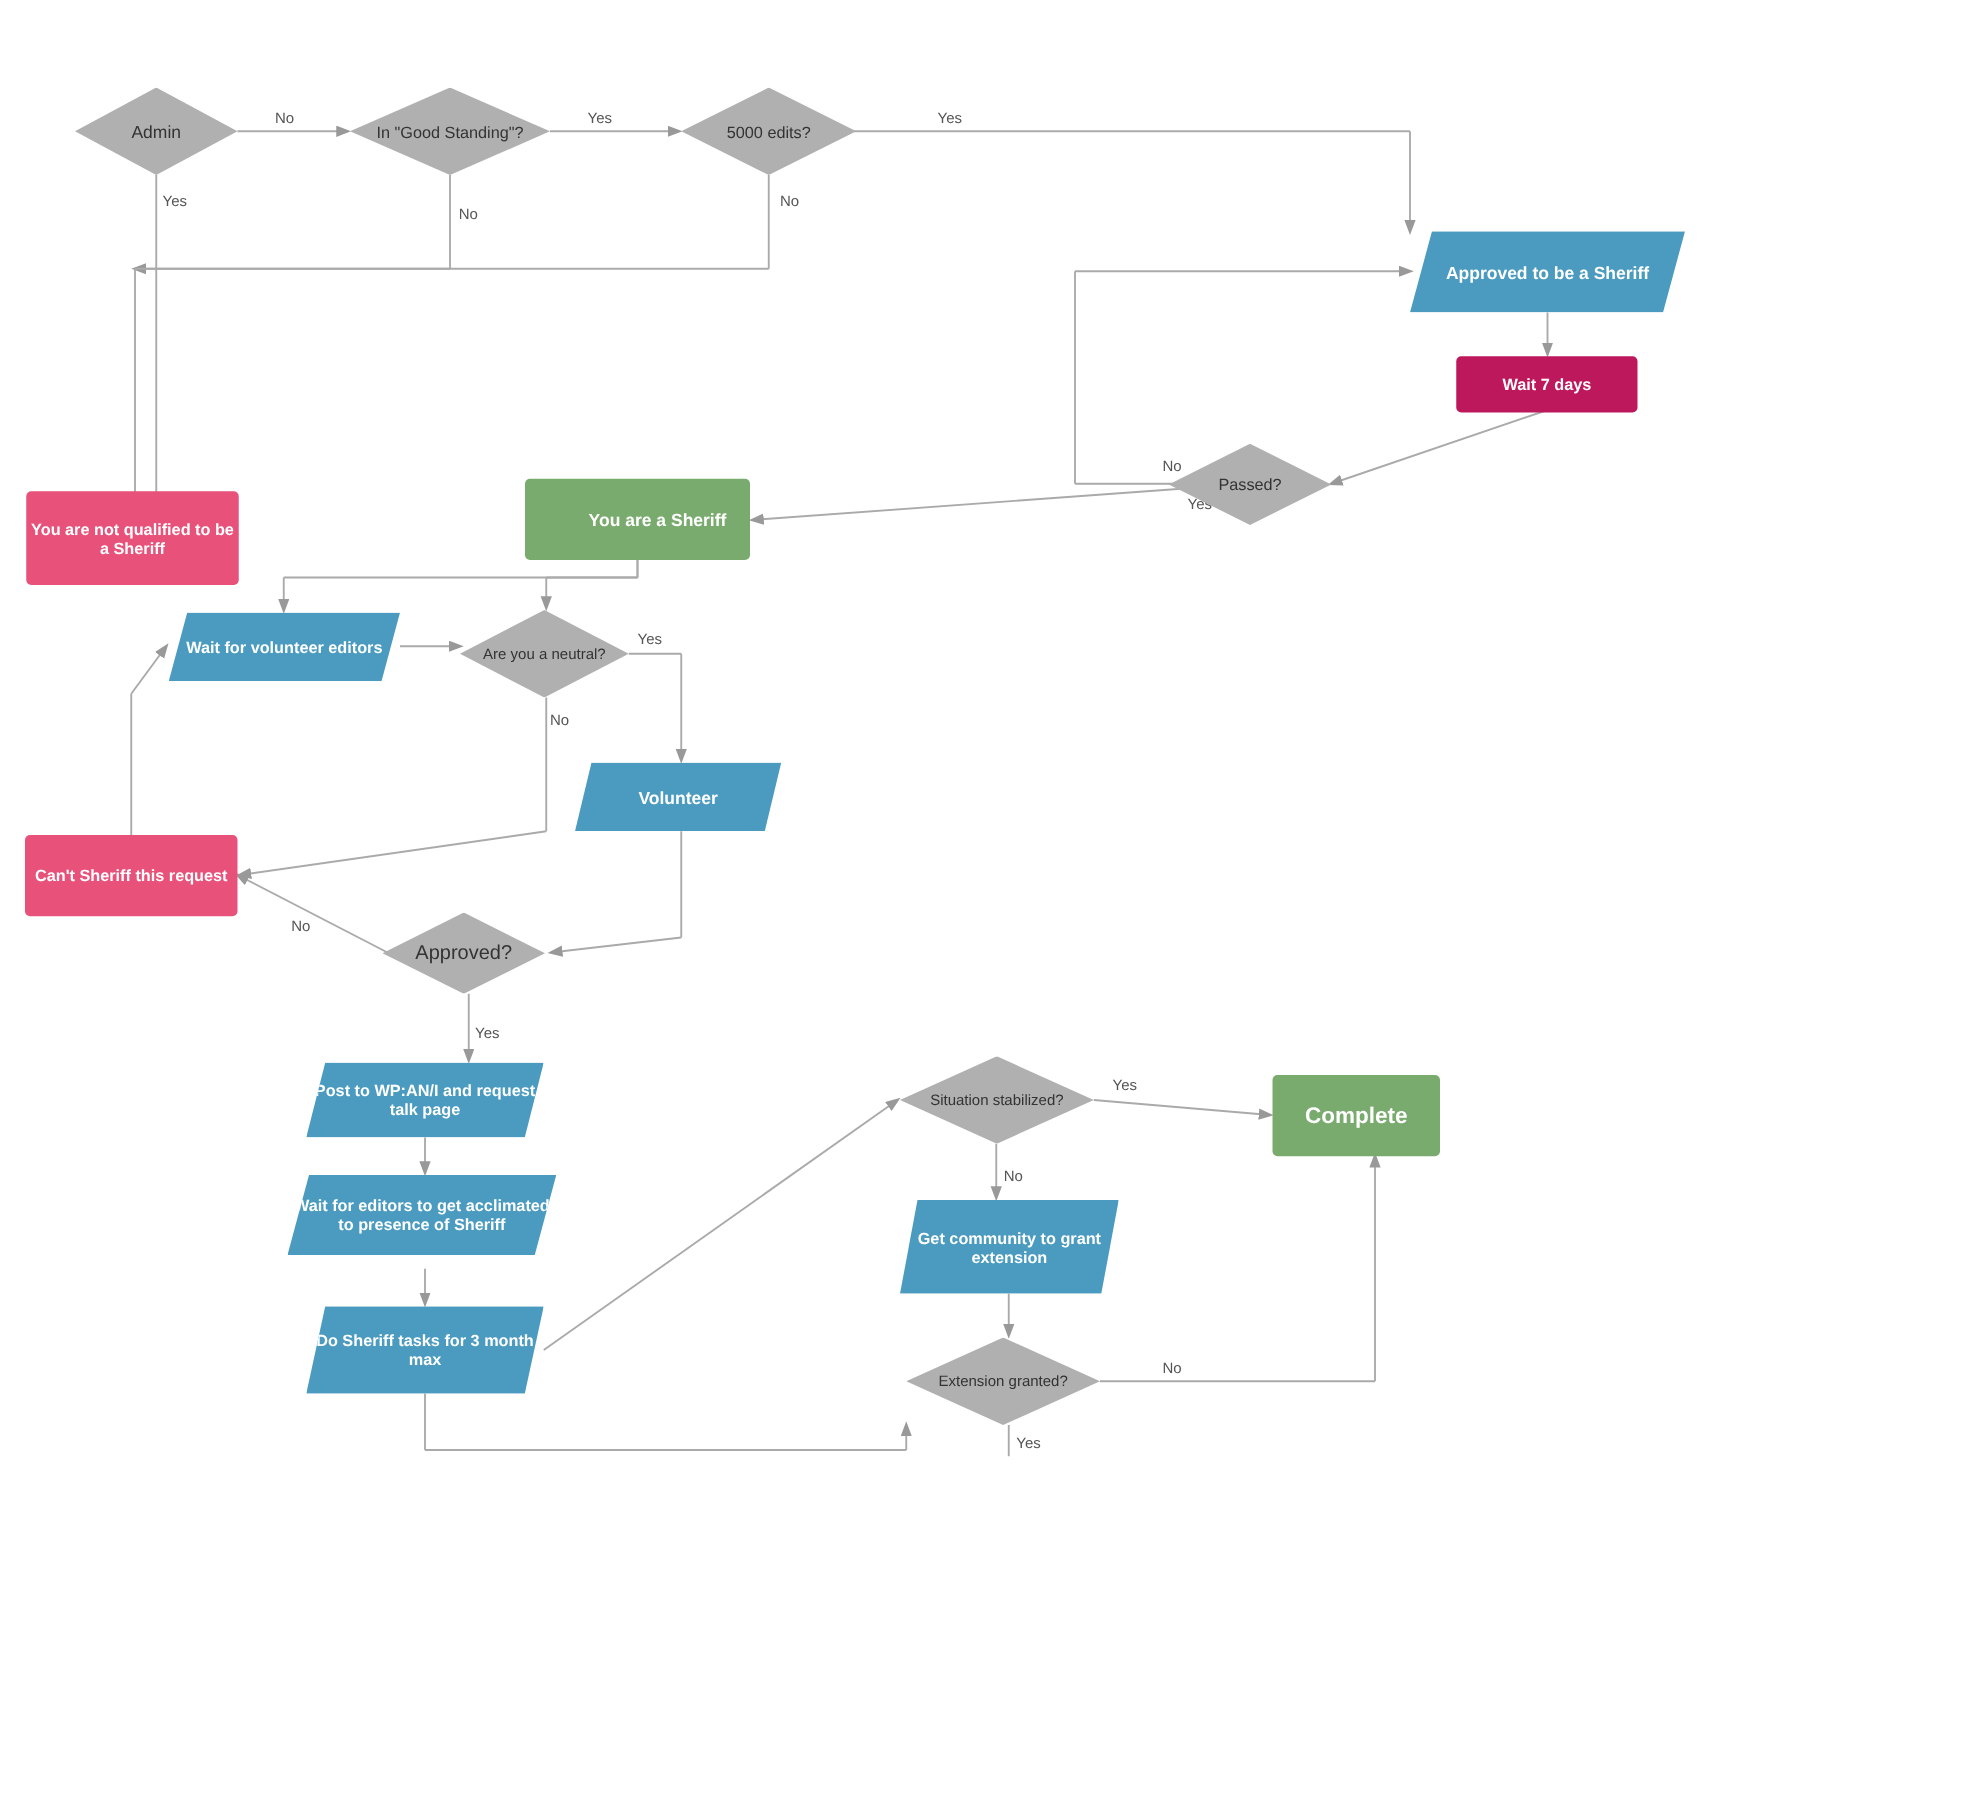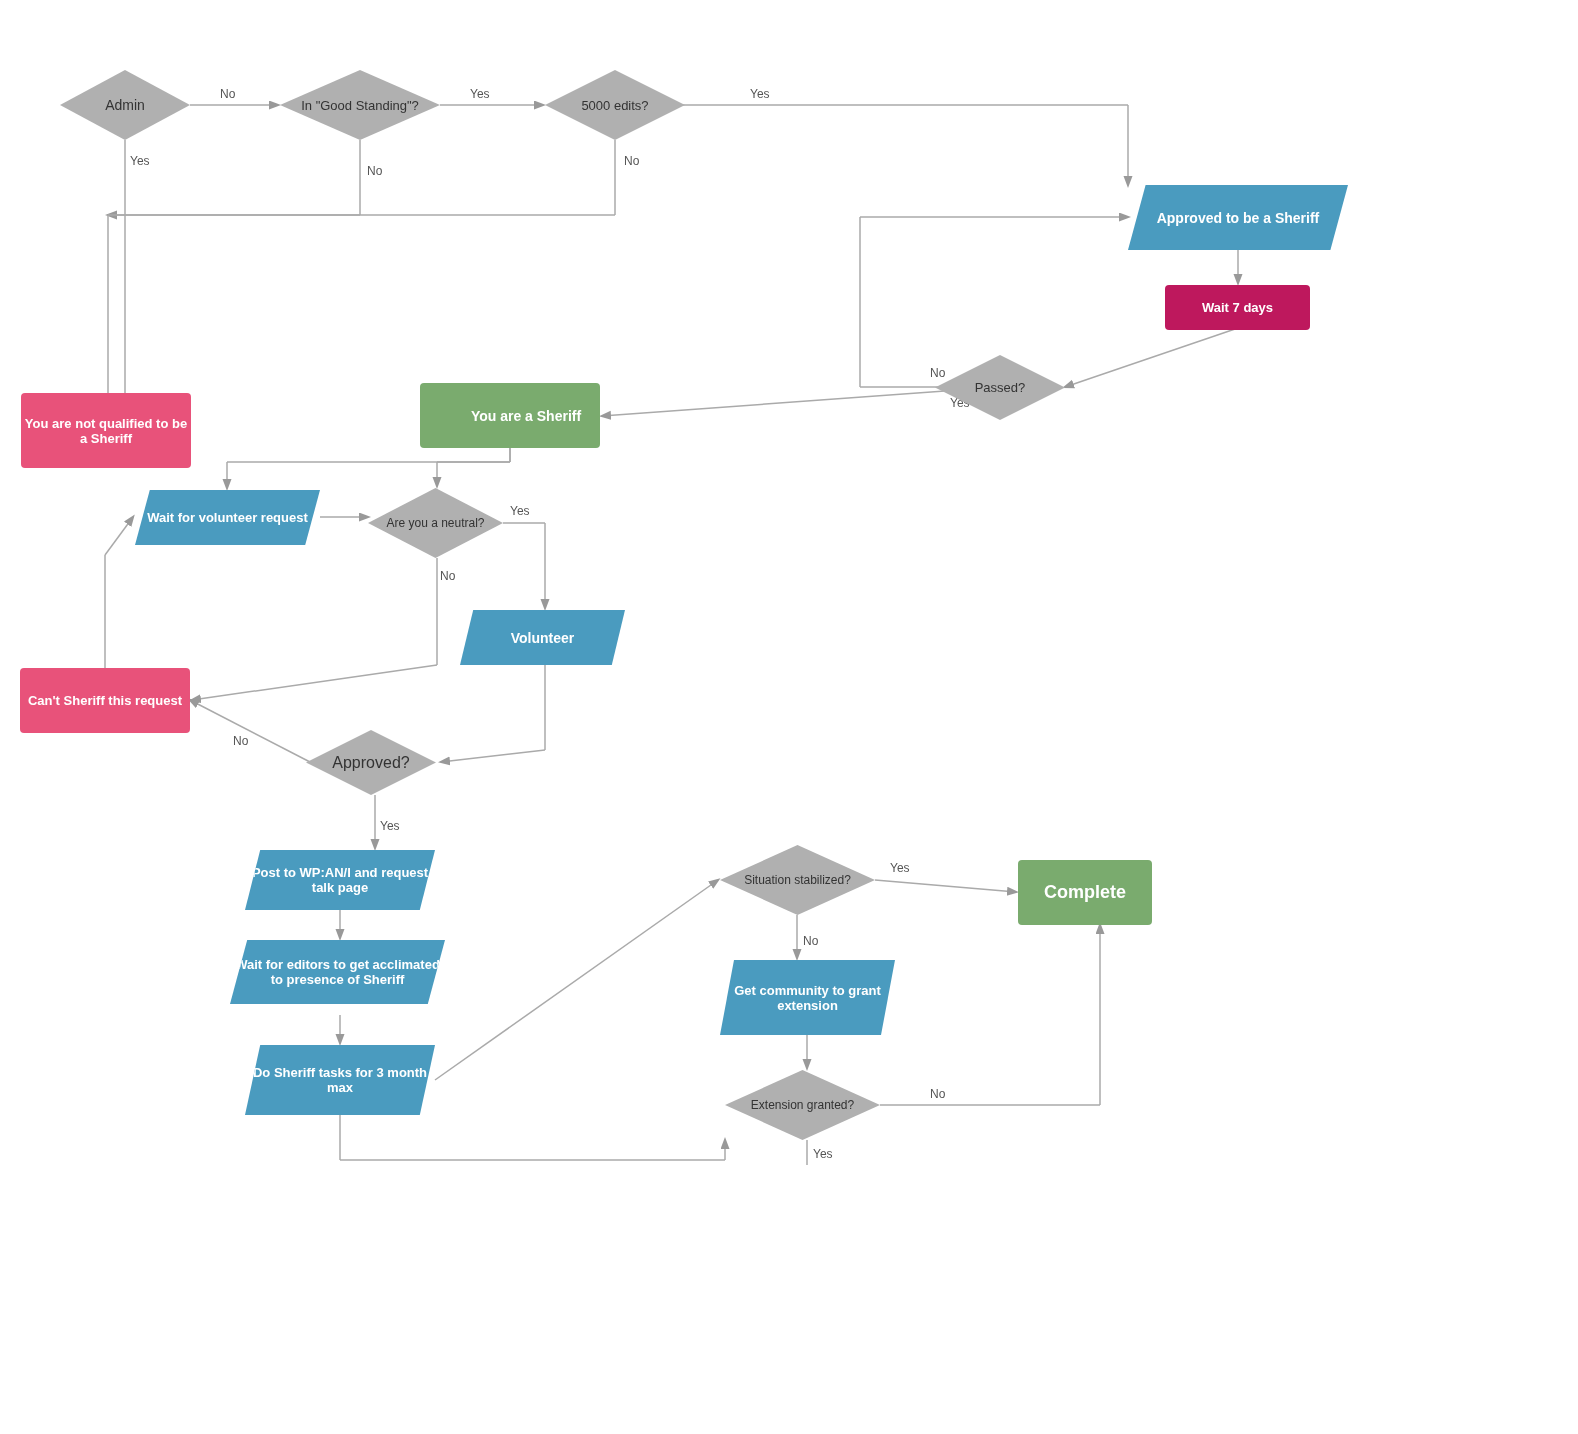--- a/index.html
+++ b/index.html
@@ -219,21 +219,21 @@
 
 <div class="parallelogram-blue" style="left:1128px; top:185px; width:220px; height:65px; font-size:14px;">
   <span>Approved to be a Sheriff</span>
 </div>
 
 <div class="rect-blue" style="left:1165px; top:285px; width:145px; height:45px; font-size:13px;">
   <span>Wait 7 days</span>
 </div>
 
 <div class="parallelogram-blue" style="left:135px; top:490px; width:185px; height:55px; font-size:13px;">
-  <span>Wait for volunteer request</span>
+  <span>Wait for volunteer editors</span>
 </div>
 
 <div class="parallelogram-blue" style="left:460px; top:610px; width:165px; height:55px; font-size:14px;">
   <span>Volunteer</span>
 </div>
 
 <div class="parallelogram-blue" style="left:245px; top:850px; width:190px; height:60px; font-size:13px;">
   <span>Post to WP:AN/I and request talk page</span>
 </div>
 

